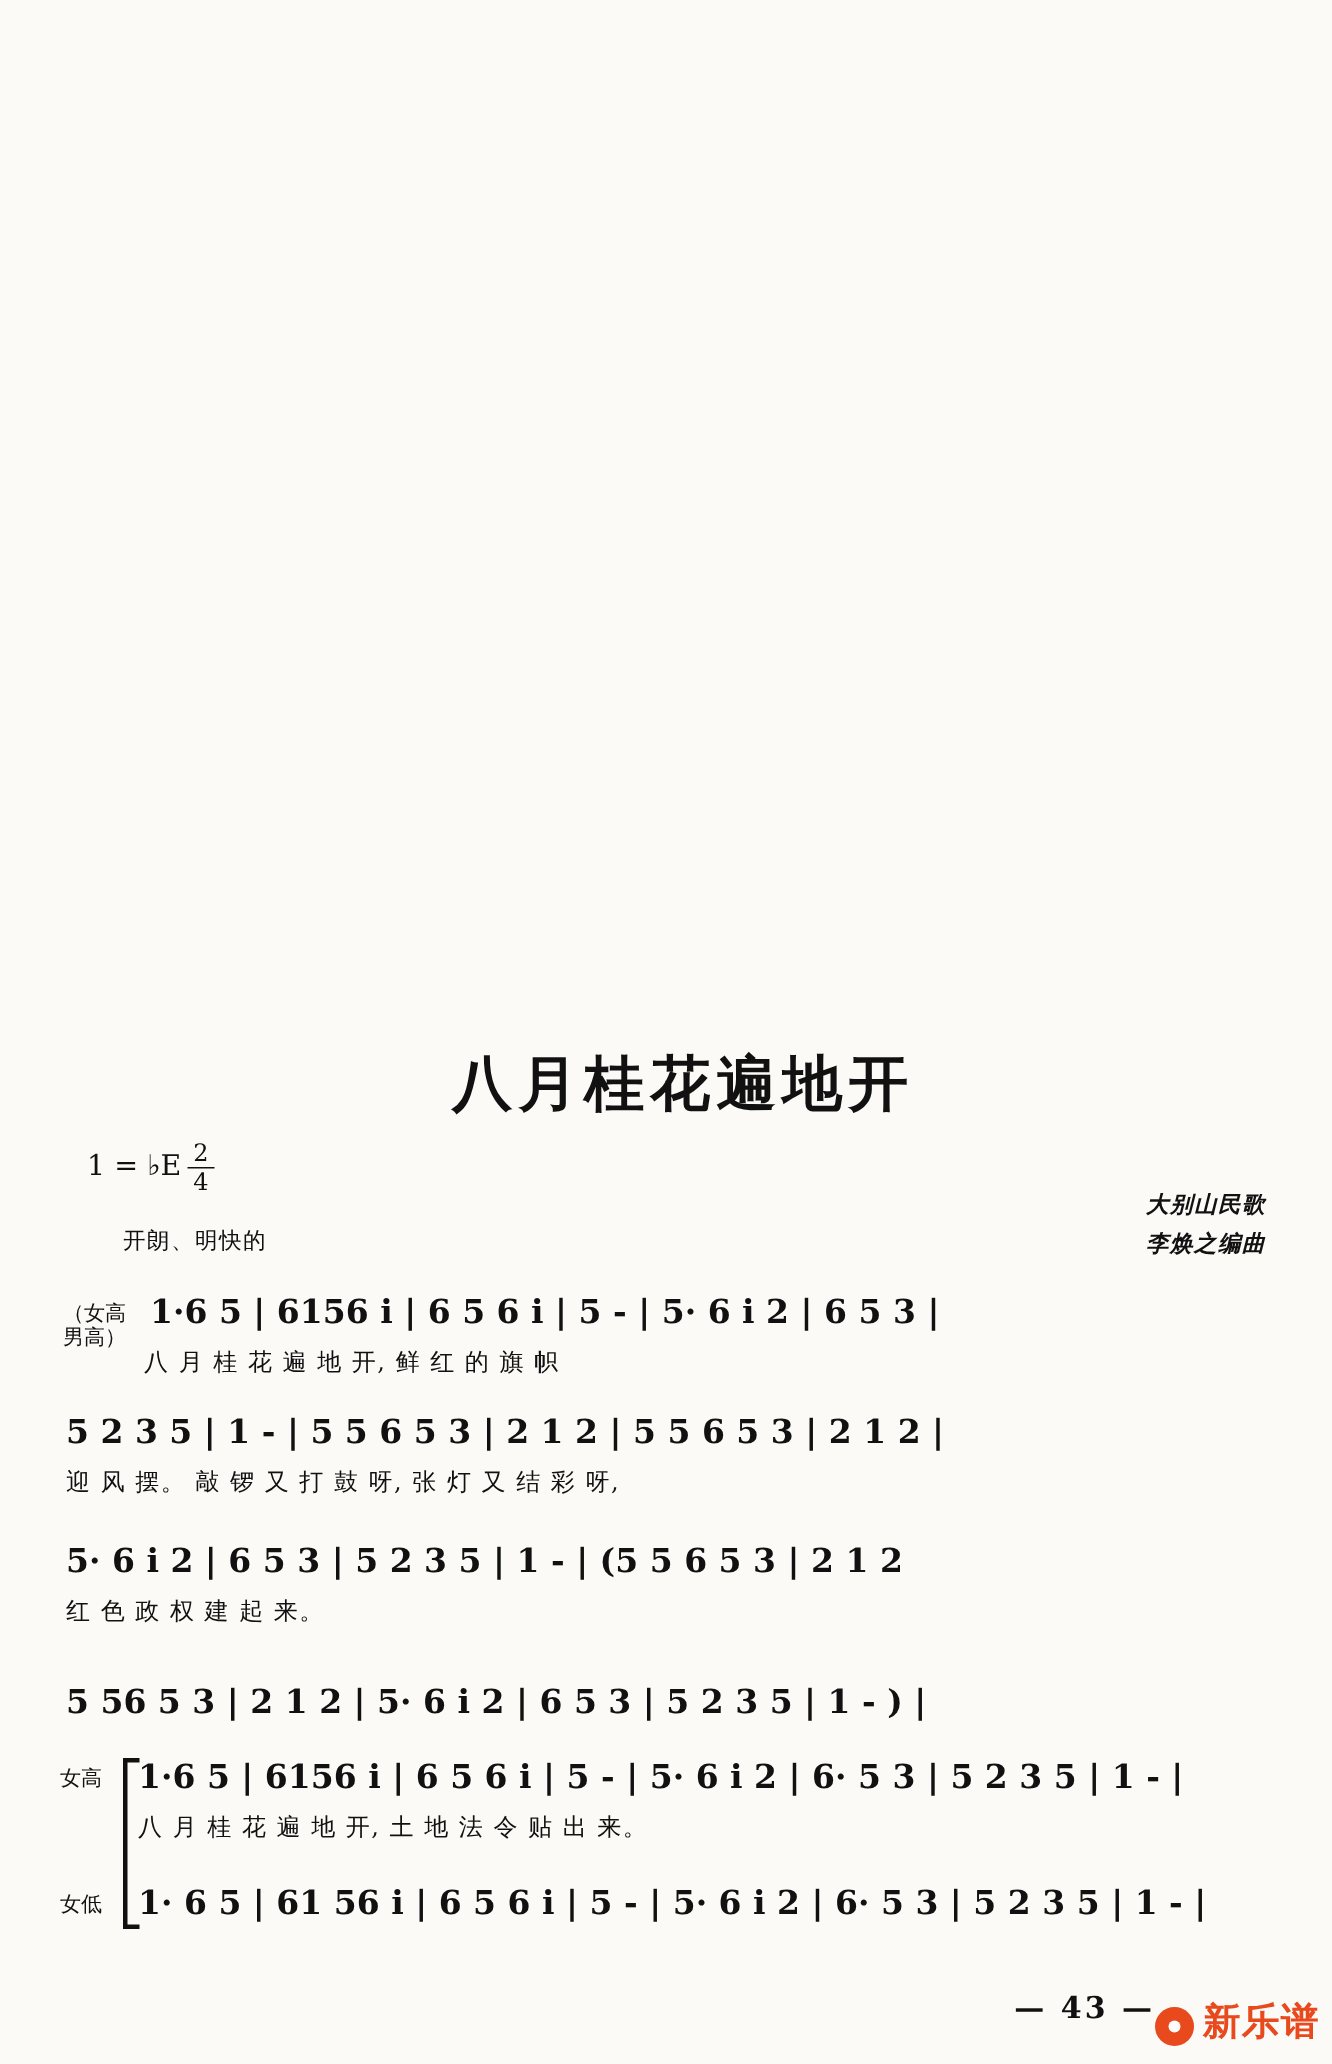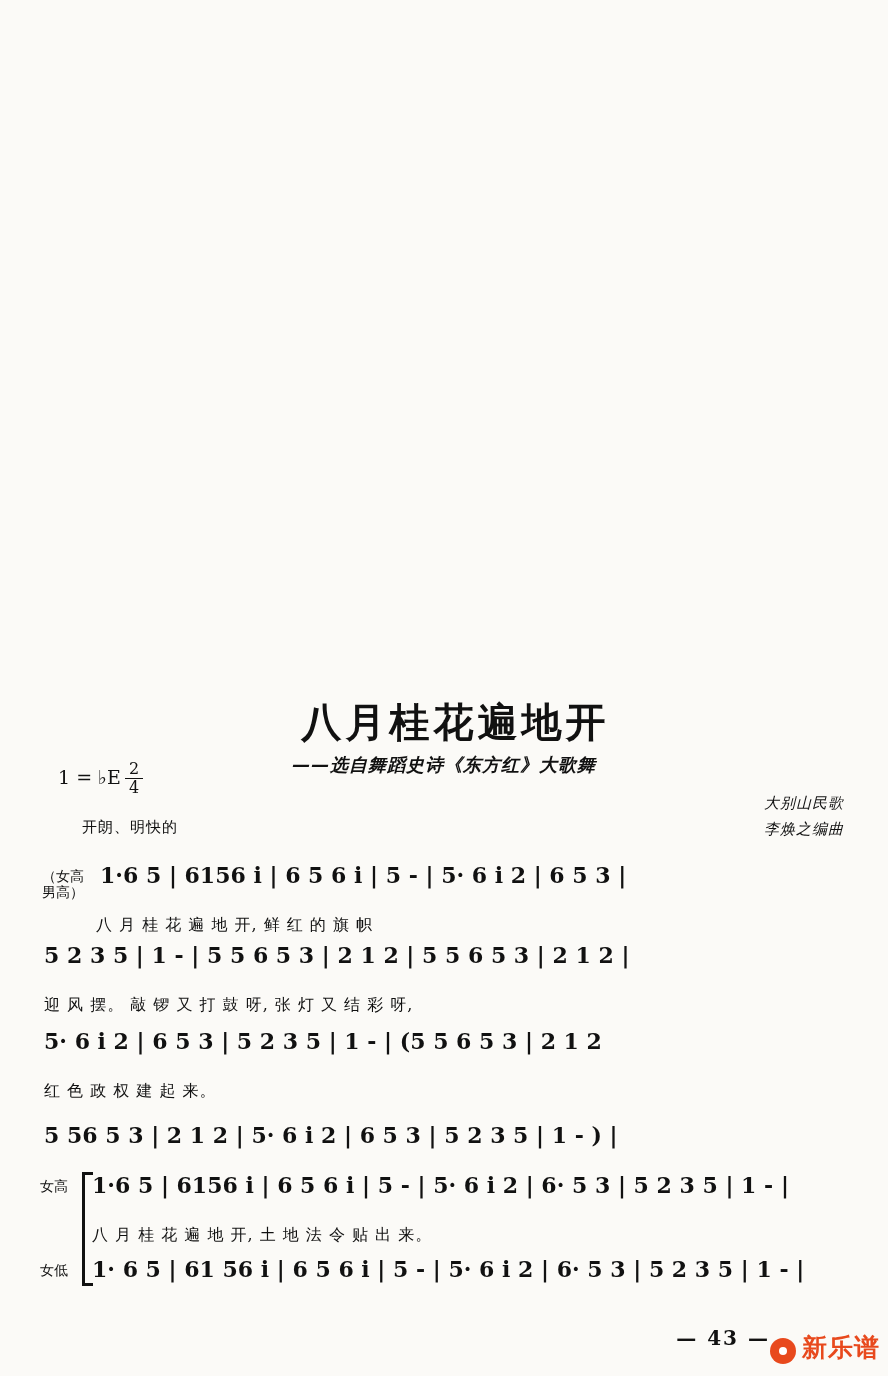--- a/index.html
+++ b/index.html
@@ -60,21 +60,21 @@
     font-size:15px;
     font-family:"DejaVu Serif","Liberation Serif",serif;
     letter-spacing:1px;
     margin-left:20px;
   }
   .credits{
     position:absolute;top:790px;right:44px;
     text-align:right;
     font-family:"DejaVu Serif","Liberation Serif",serif;
     font-style:italic;
-    font-weight:normal;
+    font-weight:bold;
     font-size:15px;
     line-height:1.75;
     letter-spacing:1px;
   }
 
   
   .system{position:absolute;left:0;width:888px;}
   .voice-label{
     position:absolute;
     font-size:14px;
@@ -90,21 +90,20 @@
     font-size:22px;
     letter-spacing:0px;
     white-space:nowrap;
   }
   .lyrics{
     position:absolute;
     font-size:16px;
     font-family:"DejaVu Serif","Liberation Serif",serif;
     white-space:nowrap;
     letter-spacing:1px;
-    margin-top:17px;
   }
 
   
   .brace{
     position:absolute;
     border-left:3px solid #111;
     border-top:3px solid #111;
     border-bottom:3px solid #111;
     width:8px;
   }
@@ -132,21 +131,20 @@
     font-family:"DejaVu Serif","Liberation Serif",serif;
     font-weight:bold;font-size:25px;color:#e8491d;letter-spacing:1px;
   }
 </style>
 </head>
 <body>
 
 <div class="page">
 
   <div class="title">八月桂花遍地开</div>
-  <div class="subtitle">——选自舞蹈史诗《东方红》大歌舞</div>
 
   <div class="keysig">1 = ♭E</div>
 
   <div class="meter">
     <span class="num">2</span>
     <span class="bar"></span>
     <span class="den">4</span>
   </div>
 
   <div class="mood">开朗、明快的</div>

